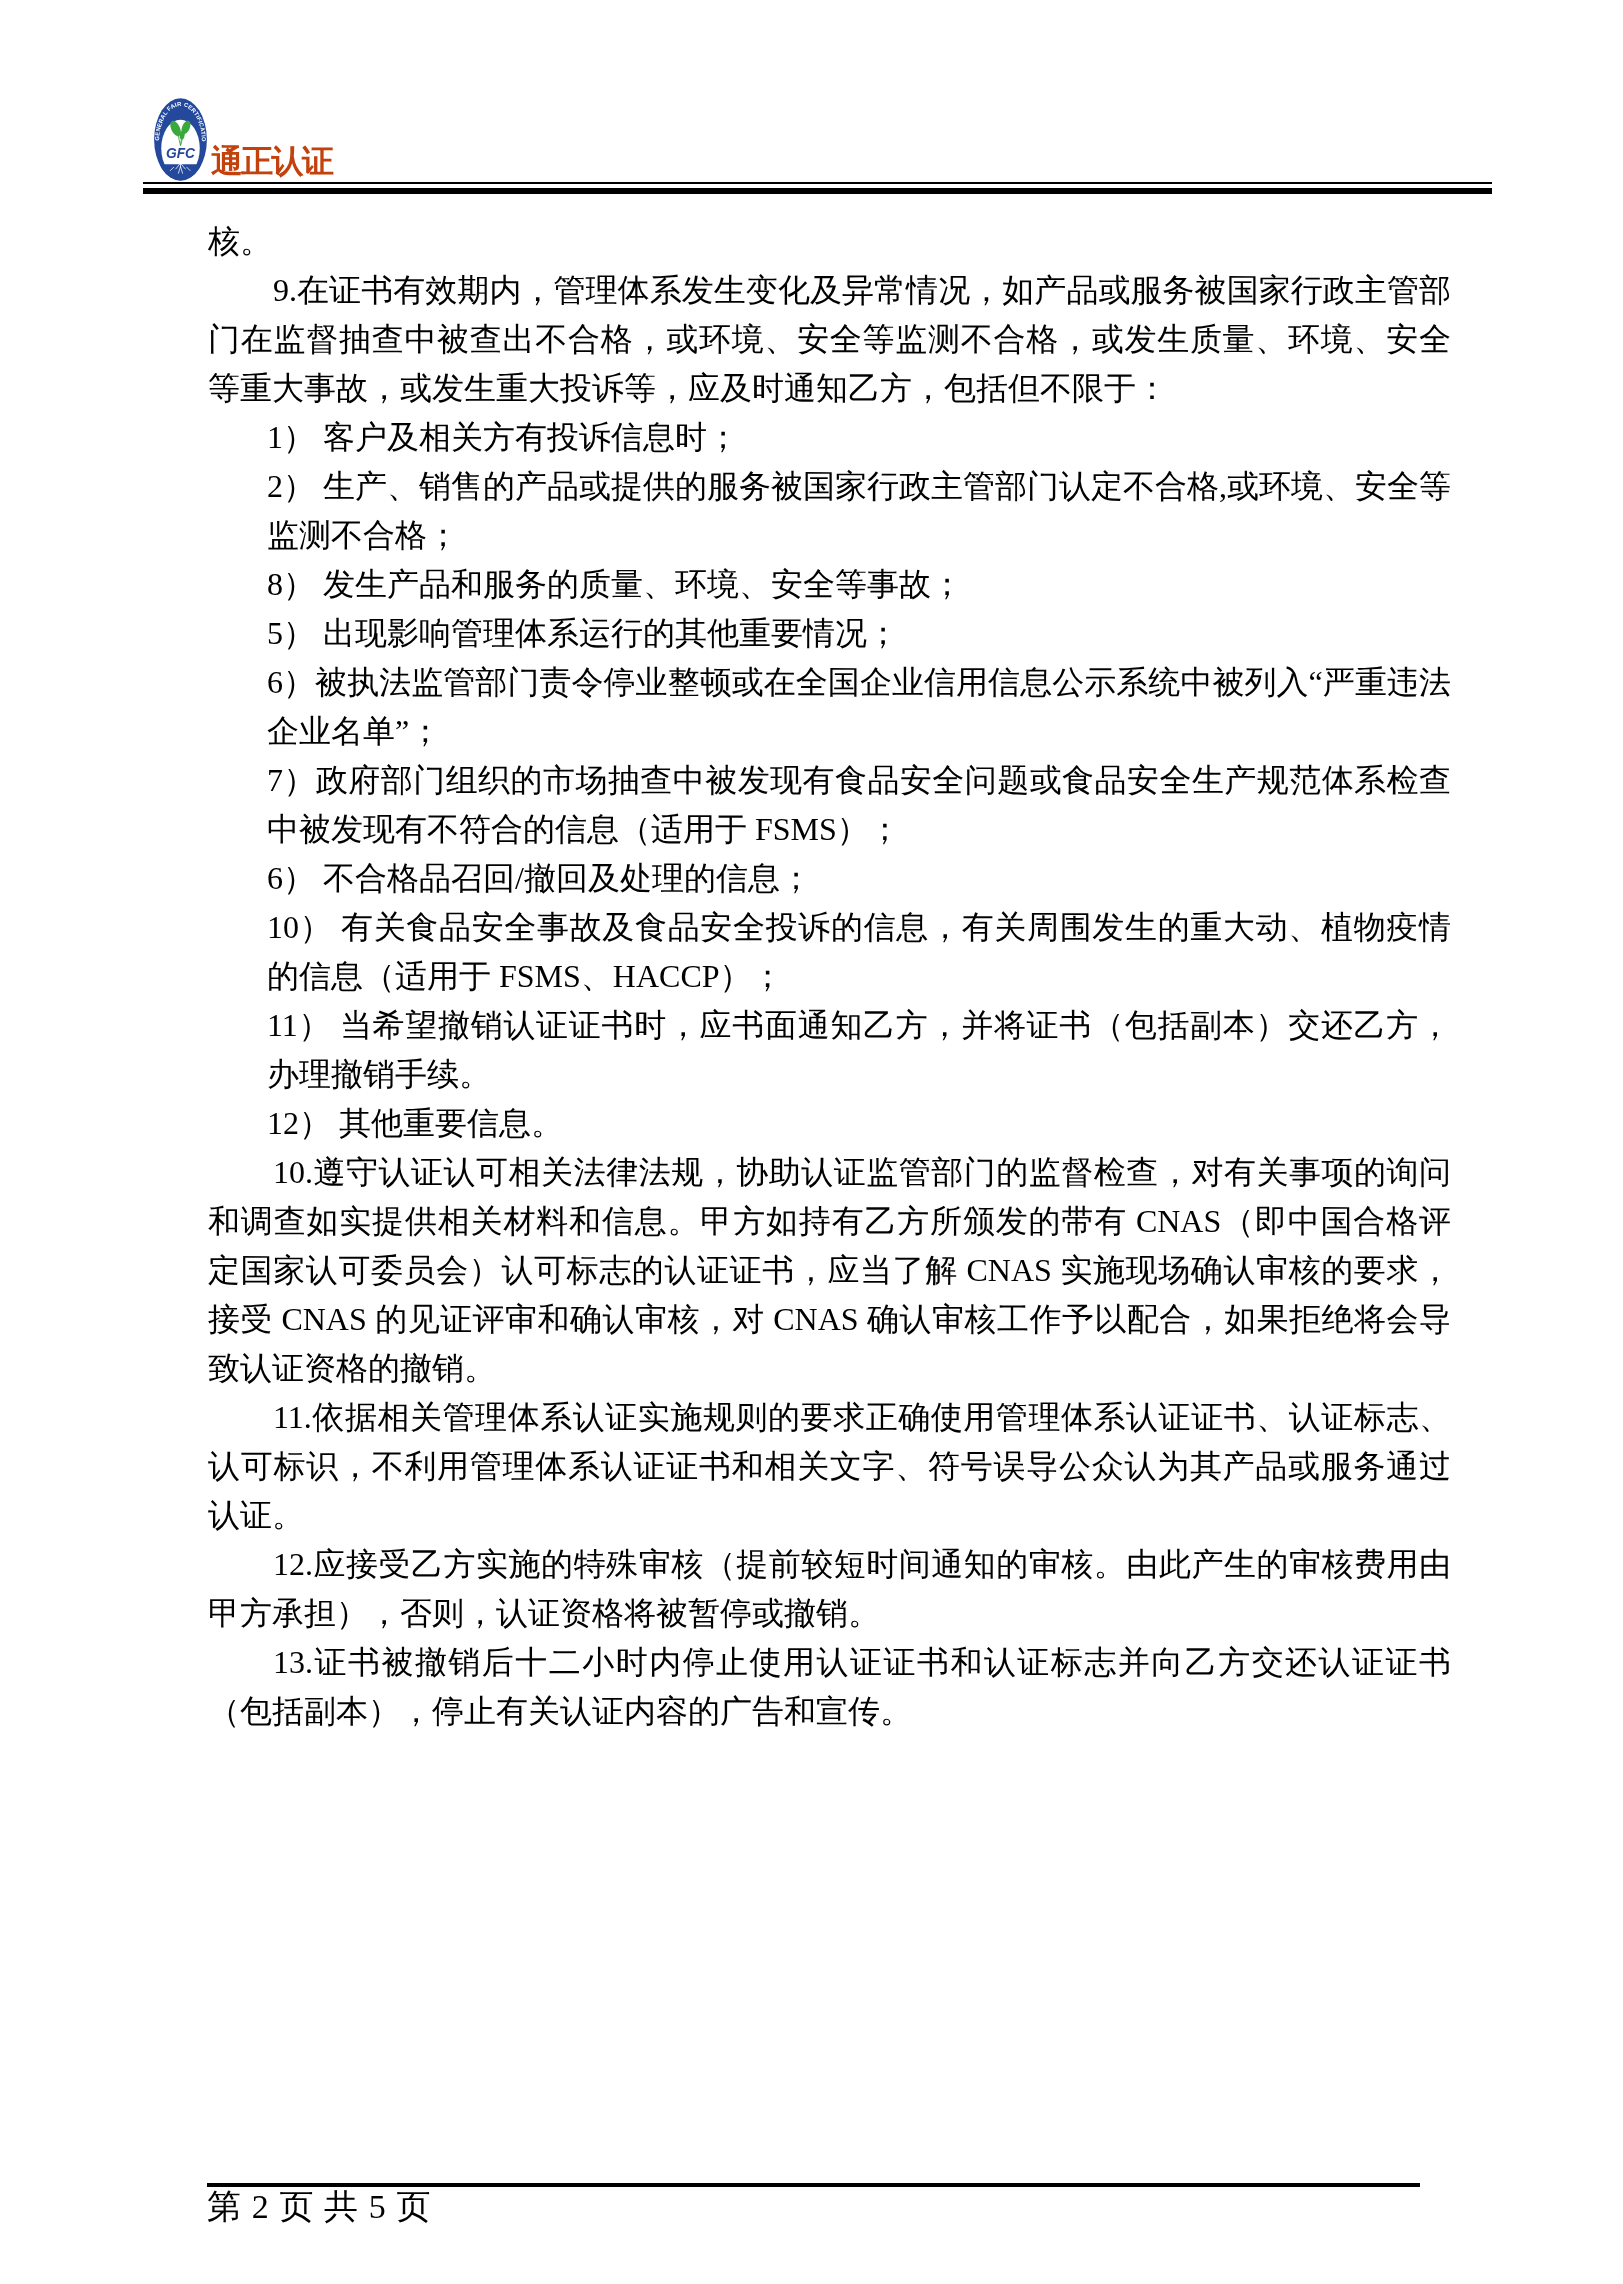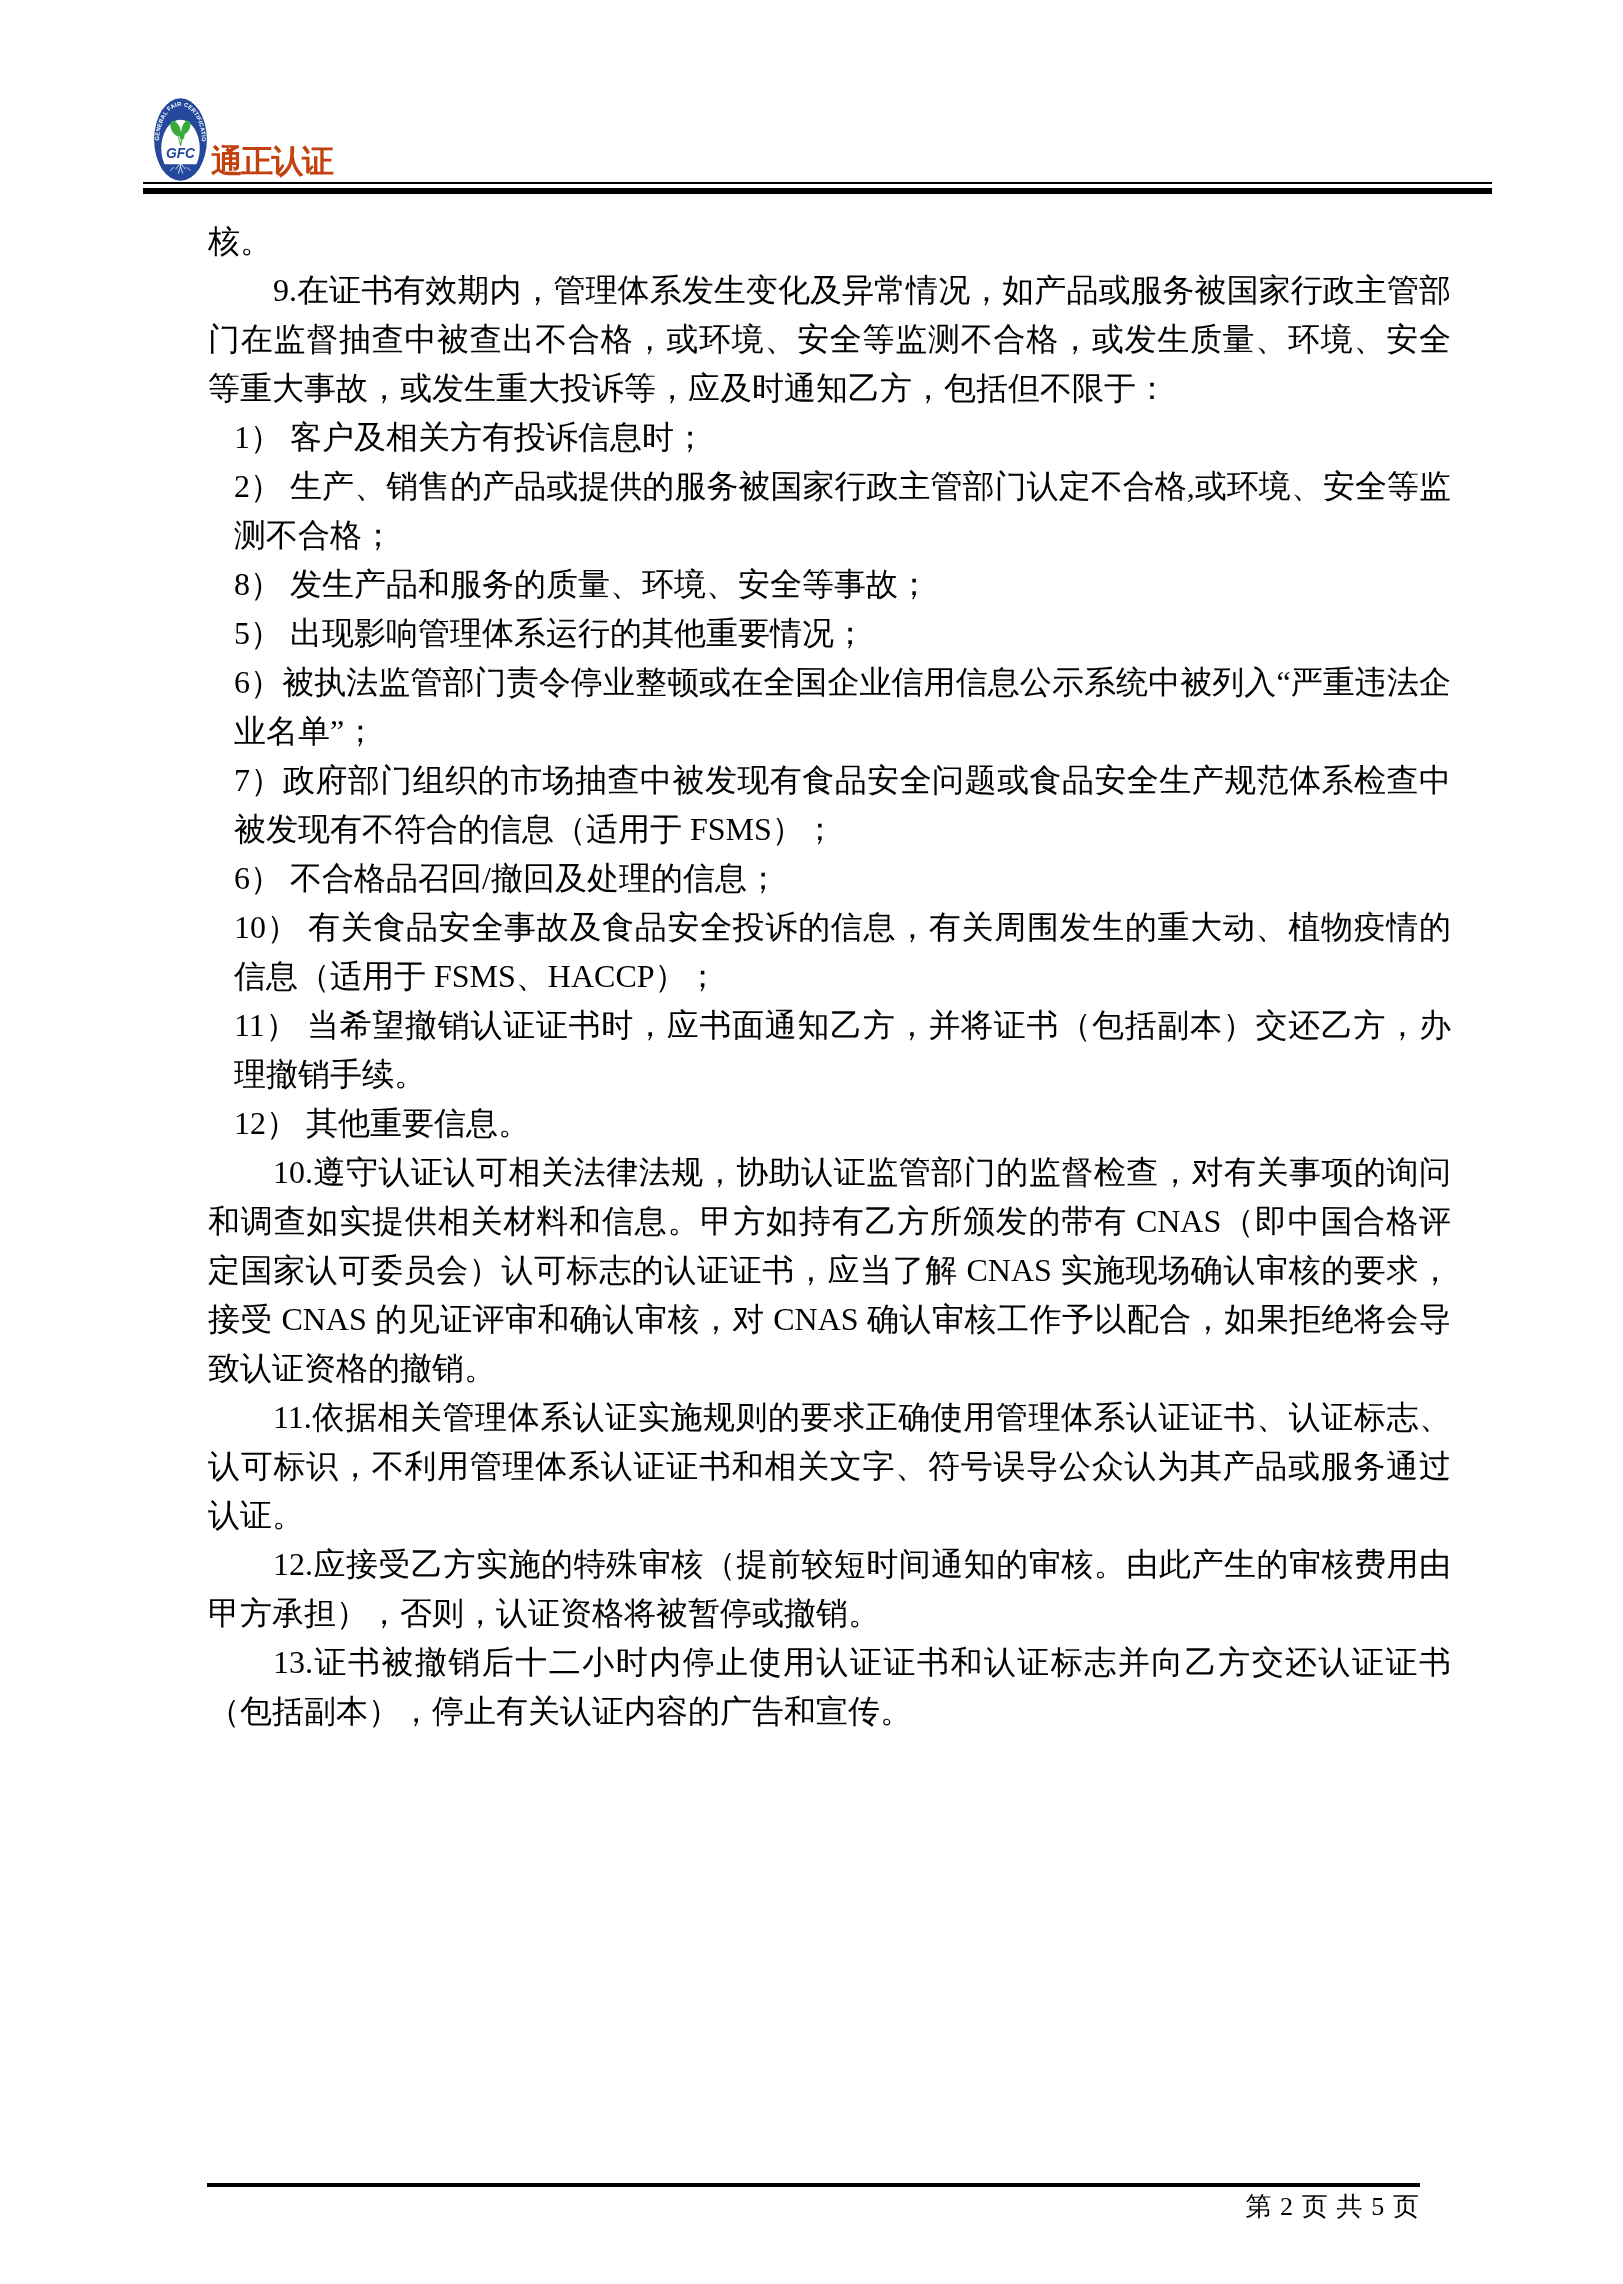--- a/index.html
+++ b/index.html
@@ -23,26 +23,26 @@
   .rule-thin{left:143px;top:182px;width:1349px;height:2.2px;}
   .rule-thick{left:143px;top:188px;width:1349px;height:6.1px;}
   
   .body-text{
     position:absolute;left:208px;top:217px;width:1243px;
     font-size:32px;line-height:49px;
     text-align:justify;text-justify:inter-ideograph;
   }
   .p{text-align:justify;text-align-last:left;margin:0;padding:0;}
   .p.para{text-indent:65px;}
-  .p.item{margin-left:26px;font-family:Liberation Serif, serif;}
+  .p.item{margin-left:59px;font-family:Liberation Serif, serif;}
   
   .footer-rule{left:207px;top:2183px;width:1213px;height:4.4px;}
   .page-number{
     position:absolute;left:207px;top:2190px;width:1213px;
-    font-size:26px;line-height:33px;text-align:right;
+    font-size:34px;line-height:33px;text-align:left;
     letter-spacing:1.1px;
   }
 </style>
 </head>
 <body>
 
 <div class="page">
 
   <header>
     <svg class="logo" viewBox="0 0 100 154" aria-hidden="true">

